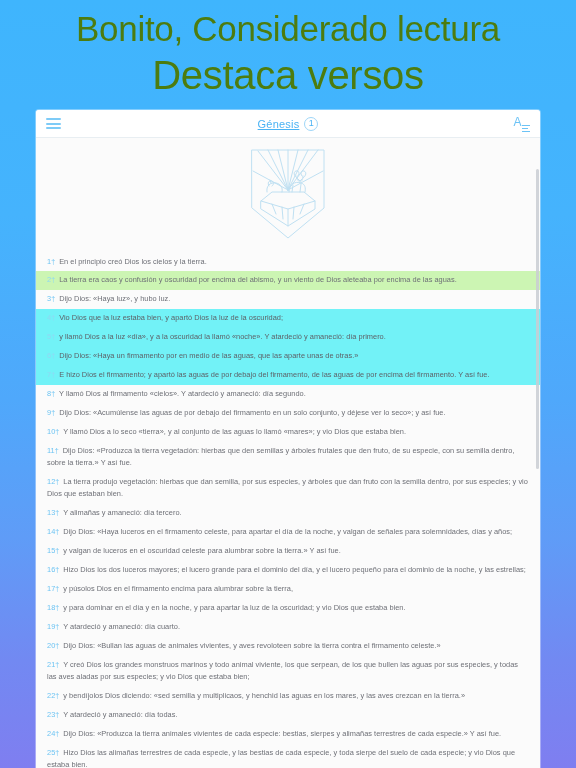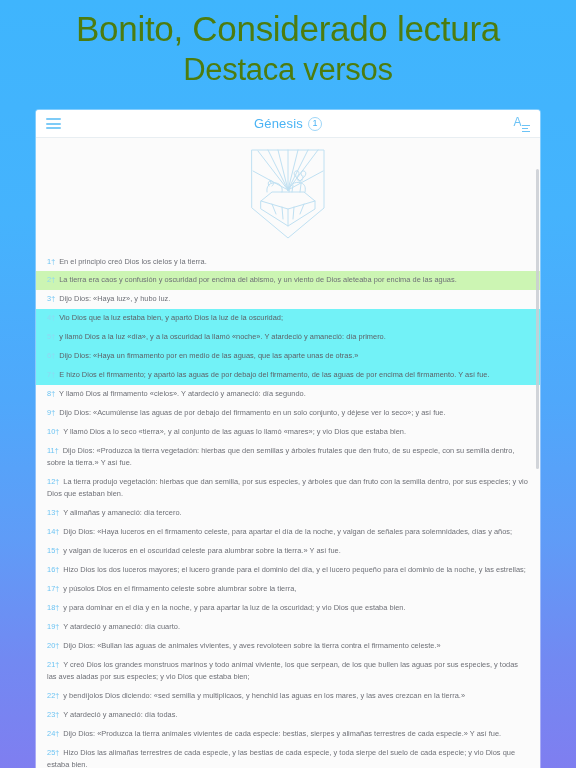--- a/index.html
+++ b/index.html
@@ -29,21 +29,21 @@
     text-align: center;
     color: #4d7c0f;
   }
   .promo-line {
     font-size: 35px;
     font-weight: 300;
     line-height: 1.22;
     letter-spacing: -0.3px;
     white-space: nowrap;
   }
-  .promo-line.second { font-size: 31px; }
+  .promo-line.second { font-size: 40px; }
 
   
   .app-card {
     position: absolute;
     left: 36px;
     top: 110px;
     width: 504px;
     height: 658px;
     background: #fbfbfb;
     border-radius: 3px 3px 0 0;
@@ -72,23 +72,24 @@
   .tb-right { justify-content: flex-end; }
   .tb-center {
     flex: 1;
     display: flex;
     align-items: center;
     justify-content: center;
     gap: 5px;
   }
   .book-title {
     color: #4ab3f4;
-    font-size: 13px;
+    font-size: 11px;
     font-weight: 400;
     letter-spacing: 0.2px;
+    text-decoration: underline;
   }
   .chapter-badge {
     color: #4ab3f4;
     font-size: 9px;
     border: 1px solid #9ed6f8;
     border-radius: 50%;
     width: 14px;
     height: 14px;
     display: inline-flex;
     align-items: center;
@@ -272,21 +273,21 @@
         <div class="verse hl-cyan"><span class="vnum">7<span class="cross">†</span></span><span> E hizo Dios el firmamento; y apartó las aguas de por debajo del firmamento, de las aguas de por encima del firmamento. Y así fue.</span></div>
         <div class="verse"><span class="vnum">8<span class="cross">†</span></span><span> Y llamó Dios al firmamento «cielos». Y atardeció y amaneció: día segundo.</span></div>
         <div class="verse"><span class="vnum">9<span class="cross">†</span></span><span> Dijo Dios: «Acumúlense las aguas de por debajo del firmamento en un solo conjunto, y déjese ver lo seco»; y así fue.</span></div>
         <div class="verse"><span class="vnum">10<span class="cross">†</span></span><span> Y llamó Dios a lo seco «tierra», y al conjunto de las aguas lo llamó «mares»; y vio Dios que estaba bien.</span></div>
         <div class="verse"><span class="vnum">11<span class="cross">†</span></span><span> Dijo Dios: «Produzca la tierra vegetación: hierbas que den semillas y árboles frutales que den fruto, de su especie, con su semilla dentro, sobre la tierra.» Y así fue.</span></div>
         <div class="verse"><span class="vnum">12<span class="cross">†</span></span><span> La tierra produjo vegetación: hierbas que dan semilla, por sus especies, y árboles que dan fruto con la semilla dentro, por sus especies; y vio Dios que estaban bien.</span></div>
         <div class="verse"><span class="vnum">13<span class="cross">†</span></span><span> Y alimañas y amaneció: día tercero.</span></div>
         <div class="verse"><span class="vnum">14<span class="cross">†</span></span><span> Dijo Dios: «Haya luceros en el firmamento celeste, para apartar el día de la noche, y valgan de señales para solemnidades, días y años;</span></div>
         <div class="verse"><span class="vnum">15<span class="cross">†</span></span><span> y valgan de luceros en el oscuridad celeste para alumbrar sobre la tierra.» Y así fue.</span></div>
         <div class="verse"><span class="vnum">16<span class="cross">†</span></span><span> Hizo Dios los dos luceros mayores; el lucero grande para el dominio del día, y el lucero pequeño para el dominio de la noche, y las estrellas;</span></div>
-        <div class="verse"><span class="vnum">17<span class="cross">†</span></span><span> y púsolos Dios en el firmamento celeste sobre alumbrar sobre la tierra,</span></div>
+        <div class="verse"><span class="vnum">17<span class="cross">†</span></span><span> y púsolos Dios en el firmamento encima para alumbrar sobre la tierra,</span></div>
         <div class="verse"><span class="vnum">18<span class="cross">†</span></span><span> y para dominar en el día y en la noche, y para apartar la luz de la oscuridad; y vio Dios que estaba bien.</span></div>
         <div class="verse"><span class="vnum">19<span class="cross">†</span></span><span> Y atardeció y amaneció: día cuarto.</span></div>
         <div class="verse"><span class="vnum">20<span class="cross">†</span></span><span> Dijo Dios: «Bullan las aguas de animales vivientes, y aves revoloteen sobre la tierra contra el firmamento celeste.»</span></div>
         <div class="verse"><span class="vnum">21<span class="cross">†</span></span><span> Y creó Dios los grandes monstruos marinos y todo animal viviente, los que serpean, de los que bullen las aguas por sus especies, y todas las aves aladas por sus especies; y vio Dios que estaba bien;</span></div>
         <div class="verse"><span class="vnum">22<span class="cross">†</span></span><span> y bendíjolos Dios diciendo: «sed semilla y multiplicaos, y henchid las aguas en los mares, y las aves crezcan en la tierra.»</span></div>
         <div class="verse"><span class="vnum">23<span class="cross">†</span></span><span> Y atardeció y amaneció: día todas.</span></div>
         <div class="verse"><span class="vnum">24<span class="cross">†</span></span><span> Dijo Dios: «Produzca la tierra animales vivientes de cada especie: bestias, sierpes y alimañas terrestres de cada especie.» Y así fue.</span></div>
         <div class="verse"><span class="vnum">25<span class="cross">†</span></span><span> Hizo Dios las alimañas terrestres de cada especie, y las bestias de cada especie, y toda sierpe del suelo de cada especie; y vio Dios que estaba bien.</span></div>
       </div>
 

